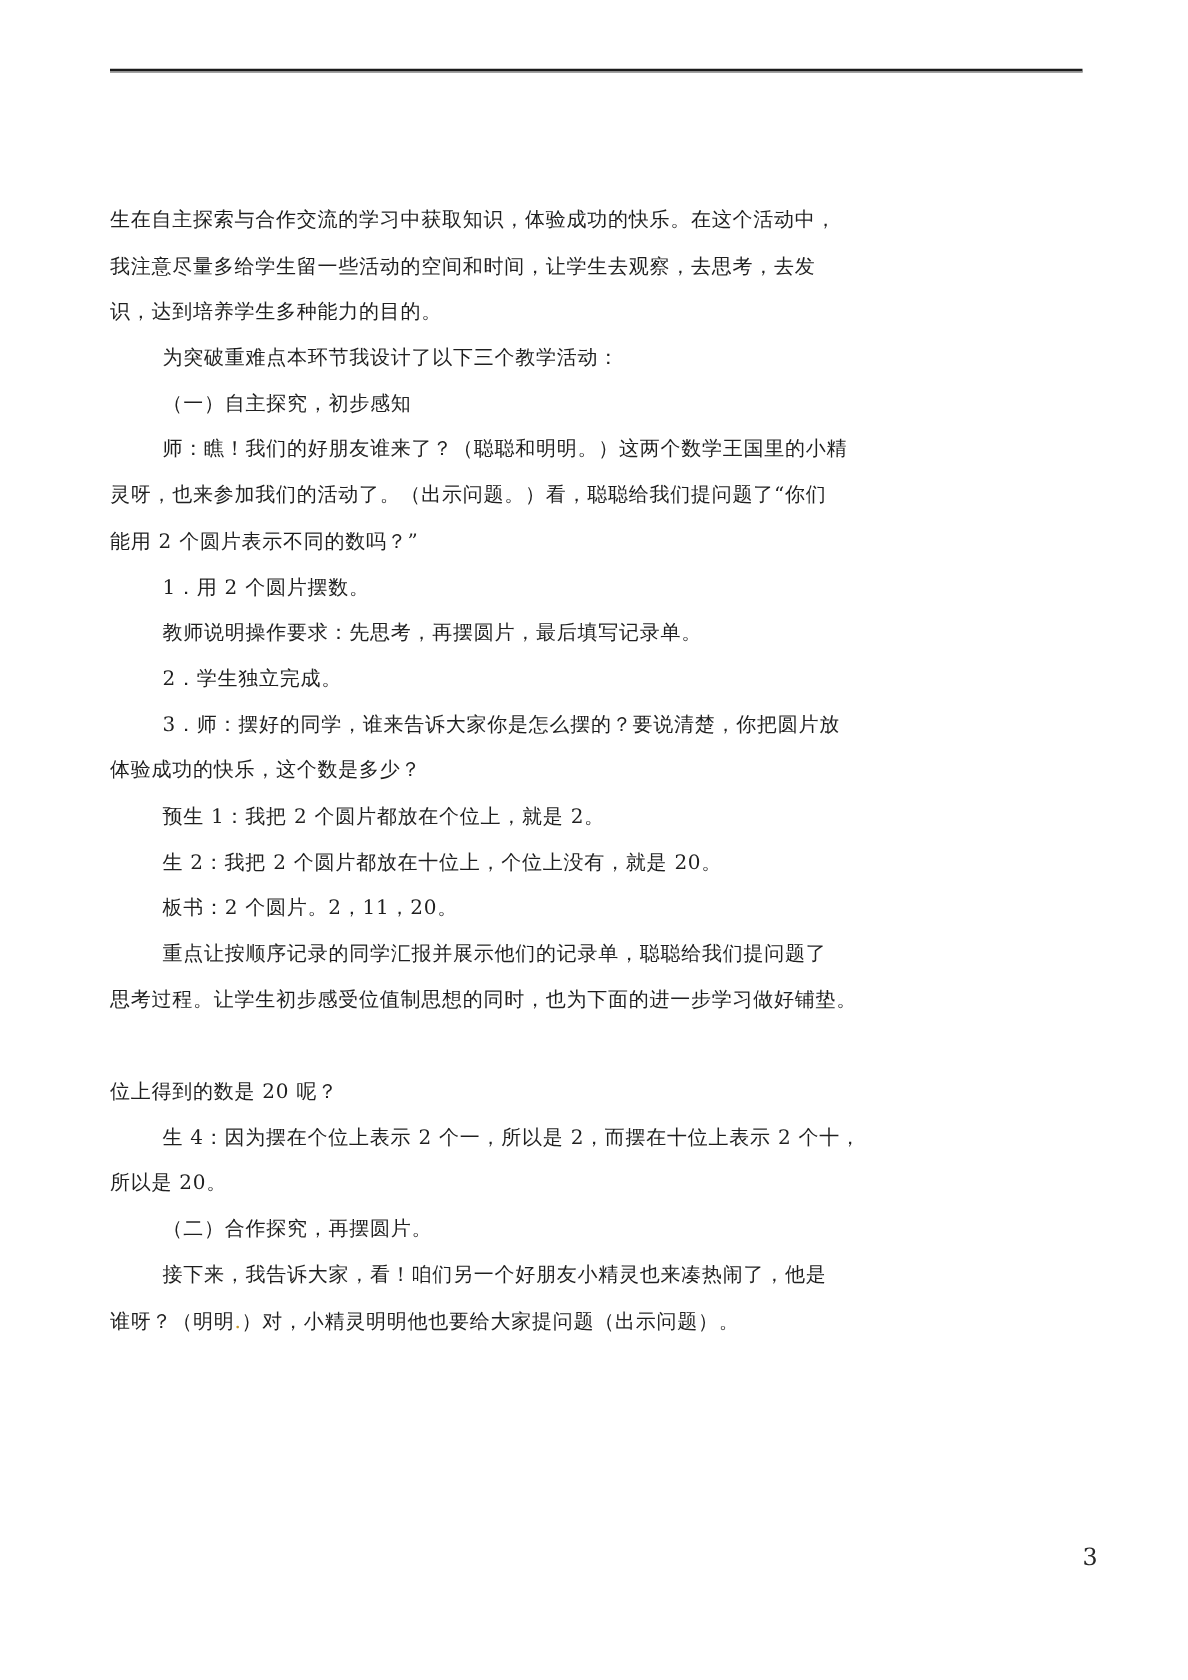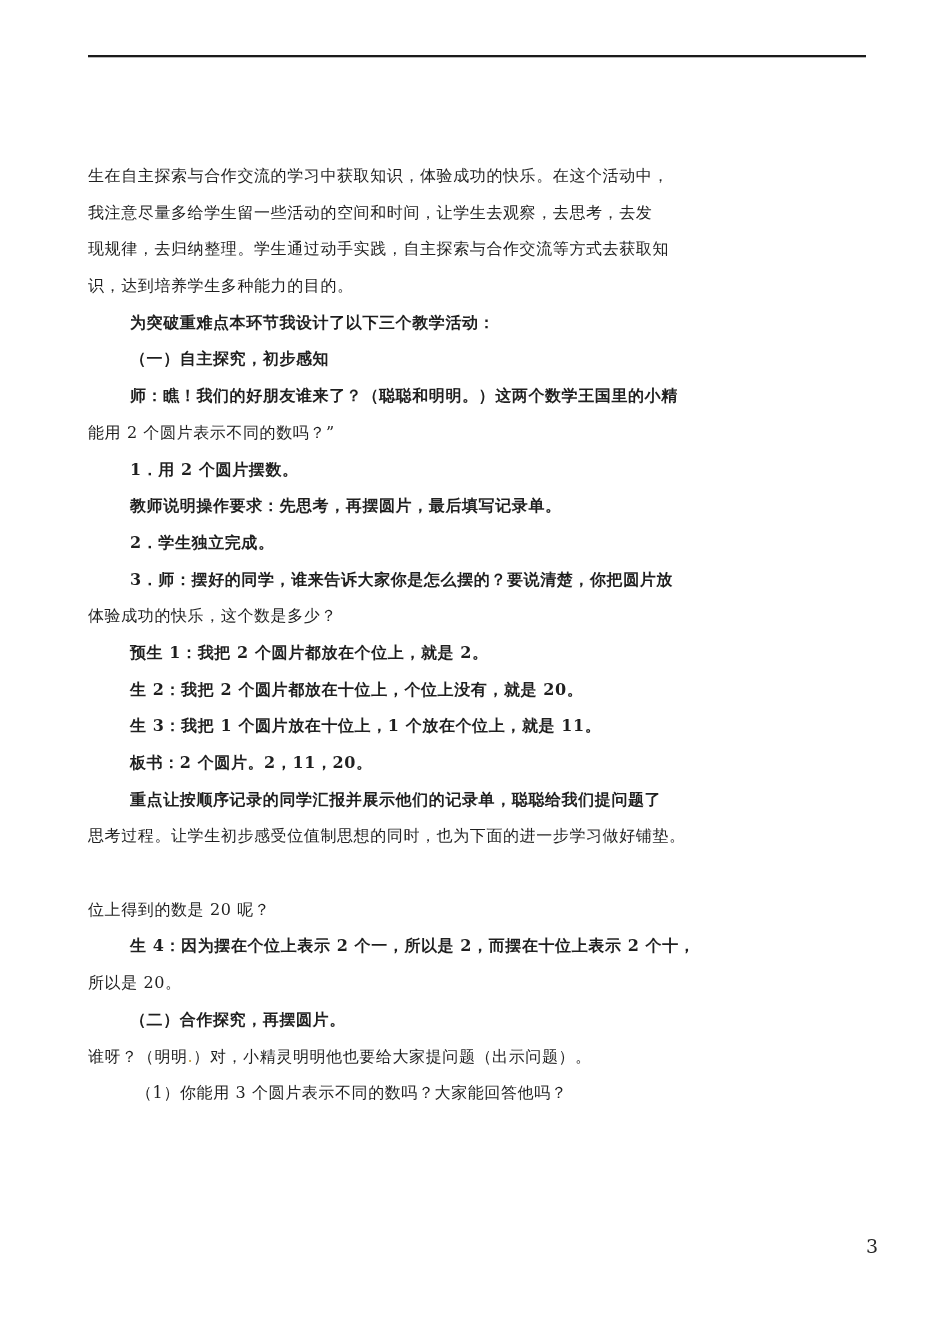--- a/index.html
+++ b/index.html
@@ -33,60 +33,59 @@
     font-size: 16px;
     letter-spacing: 0.6px;
     margin-top: 37px;
   }
   .line {
     height: 36.7px;
     line-height: 36.7px;
     white-space: nowrap;
     text-align: left;
   }
-  .ind1 { padding-left: 42px; font-weight: bold; }
+  .ind1 { padding-left: 42px; }
   .ind2 { padding-left: 48px; }
   .page-number {
     position: absolute;
     top: 1234px;
     left: 88px;
     width: 790px;
     text-align: right;
     font-size: 19px;
     line-height: 24px;
     color: #262626;
   }
 </style>
 </head>
 <body>
 
 <div class="page">
   <div class="header-rule"></div>
   <div class="document-body">
       <div class="line"><span>生在自主探索与合作交流的学习中获取知识，体验成功的快乐。在这个活动中，</span></div>
       <div class="line"><span>我注意尽量多给学生留一些活动的空间和时间，让学生去观察，去思考，去发</span></div>
-      <div class="line"><span>现规律，去归纳整理。学生通过动手实践，自主探索与合作交流等方式去获取知</span></div>
       <div class="line"><span>识，达到培养学生多种能力的目的。</span></div>
       <div class="line ind1"><span>为突破重难点本环节我设计了以下三个教学活动：</span></div>
       <div class="line ind1"><span>（一）自主探究，初步感知</span></div>
       <div class="line ind1"><span>师：瞧！我们的好朋友谁来了？（聪聪和明明。）这两个数学王国里的小精</span></div>
+      <div class="line"><span>灵呀，也来参加我们的活动了。（出示问题。）看，聪聪给我们提问题了“你们</span></div>
       <div class="line"><span>能用 2 个圆片表示不同的数吗？”</span></div>
       <div class="line ind1"><span>1．用 2 个圆片摆数。</span></div>
       <div class="line ind1"><span>教师说明操作要求：先思考，再摆圆片，最后填写记录单。</span></div>
       <div class="line ind1"><span>2．学生独立完成。</span></div>
       <div class="line ind1"><span>3．师：摆好的同学，谁来告诉大家你是怎么摆的？要说清楚，你把圆片放</span></div>
       <div class="line"><span>体验成功的快乐，这个数是多少？</span></div>
       <div class="line ind1"><span>预生 1：我把 2 个圆片都放在个位上，就是 2。</span></div>
       <div class="line ind1"><span>生 2：我把 2 个圆片都放在十位上，个位上没有，就是 20。</span></div>
-      <div class="line ind1"><span>生 3：我把 1 个圆片放在十位上，1 个放在个位上，就是 11。</span></div>
       <div class="line ind1"><span>板书：2 个圆片。2，11，20。</span></div>
       <div class="line ind1"><span>重点让按顺序记录的同学汇报并展示他们的记录单，聪聪给我们提问题了</span></div>
       <div class="line"><span>思考过程。让学生初步感受位值制思想的同时，也为下面的进一步学习做好铺垫。</span></div>
       <div class="line">&nbsp;</div>
       <div class="line"><span>位上得到的数是 20 呢？</span></div>
       <div class="line ind1"><span>生 4：因为摆在个位上表示 2 个一，所以是 2，而摆在十位上表示 2 个十，</span></div>
       <div class="line"><span>所以是 20。</span></div>
       <div class="line ind1"><span>（二）合作探究，再摆圆片。</span></div>
+      <div class="line ind1"><span>接下来，我告诉大家，看！咱们另一个好朋友小精灵也来凑热闹了，他是</span></div>
       <div class="line"><span>谁呀？（明明</span><span style="color: rgb(201, 153, 43);">.</span><span>）对，小精灵明明他也要给大家提问题（出示问题）。</span></div>
-      <div class="line ind2"><span>（1）你能用 3 个圆片表示不同的数吗？大家能回答他吗？</span></div>
     </div>
   <div class="page-number">3</div>
 </div>
 
 </body></html>

